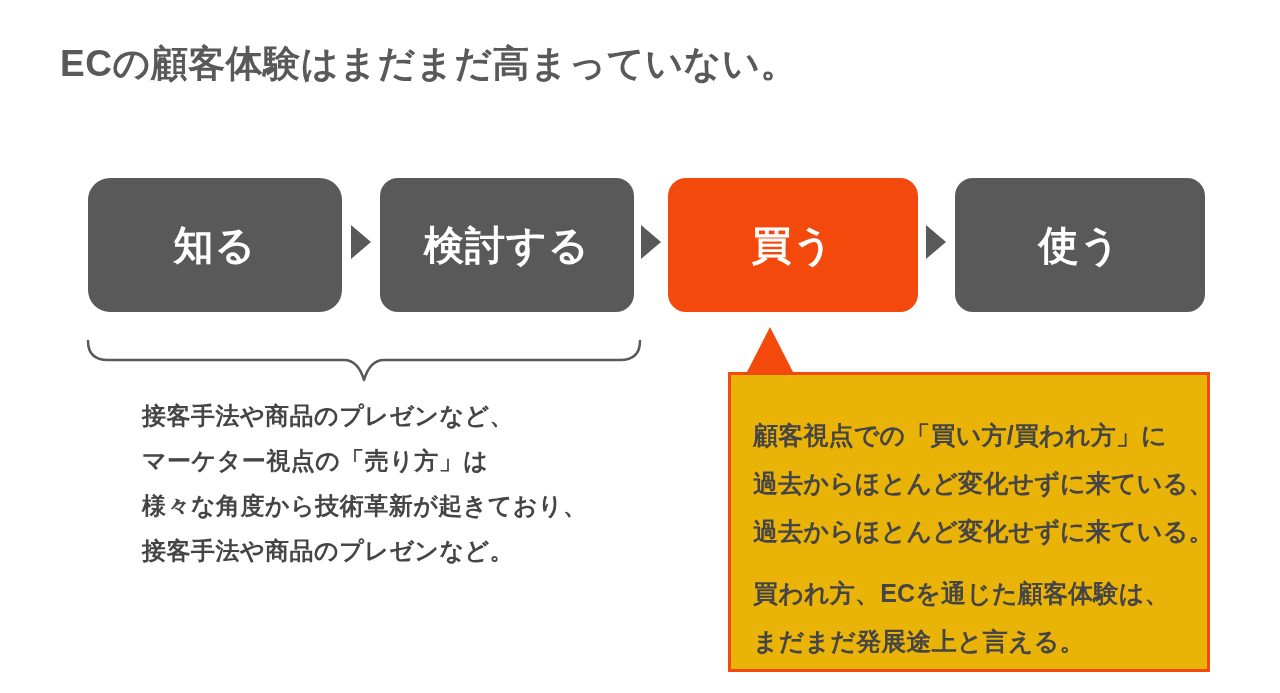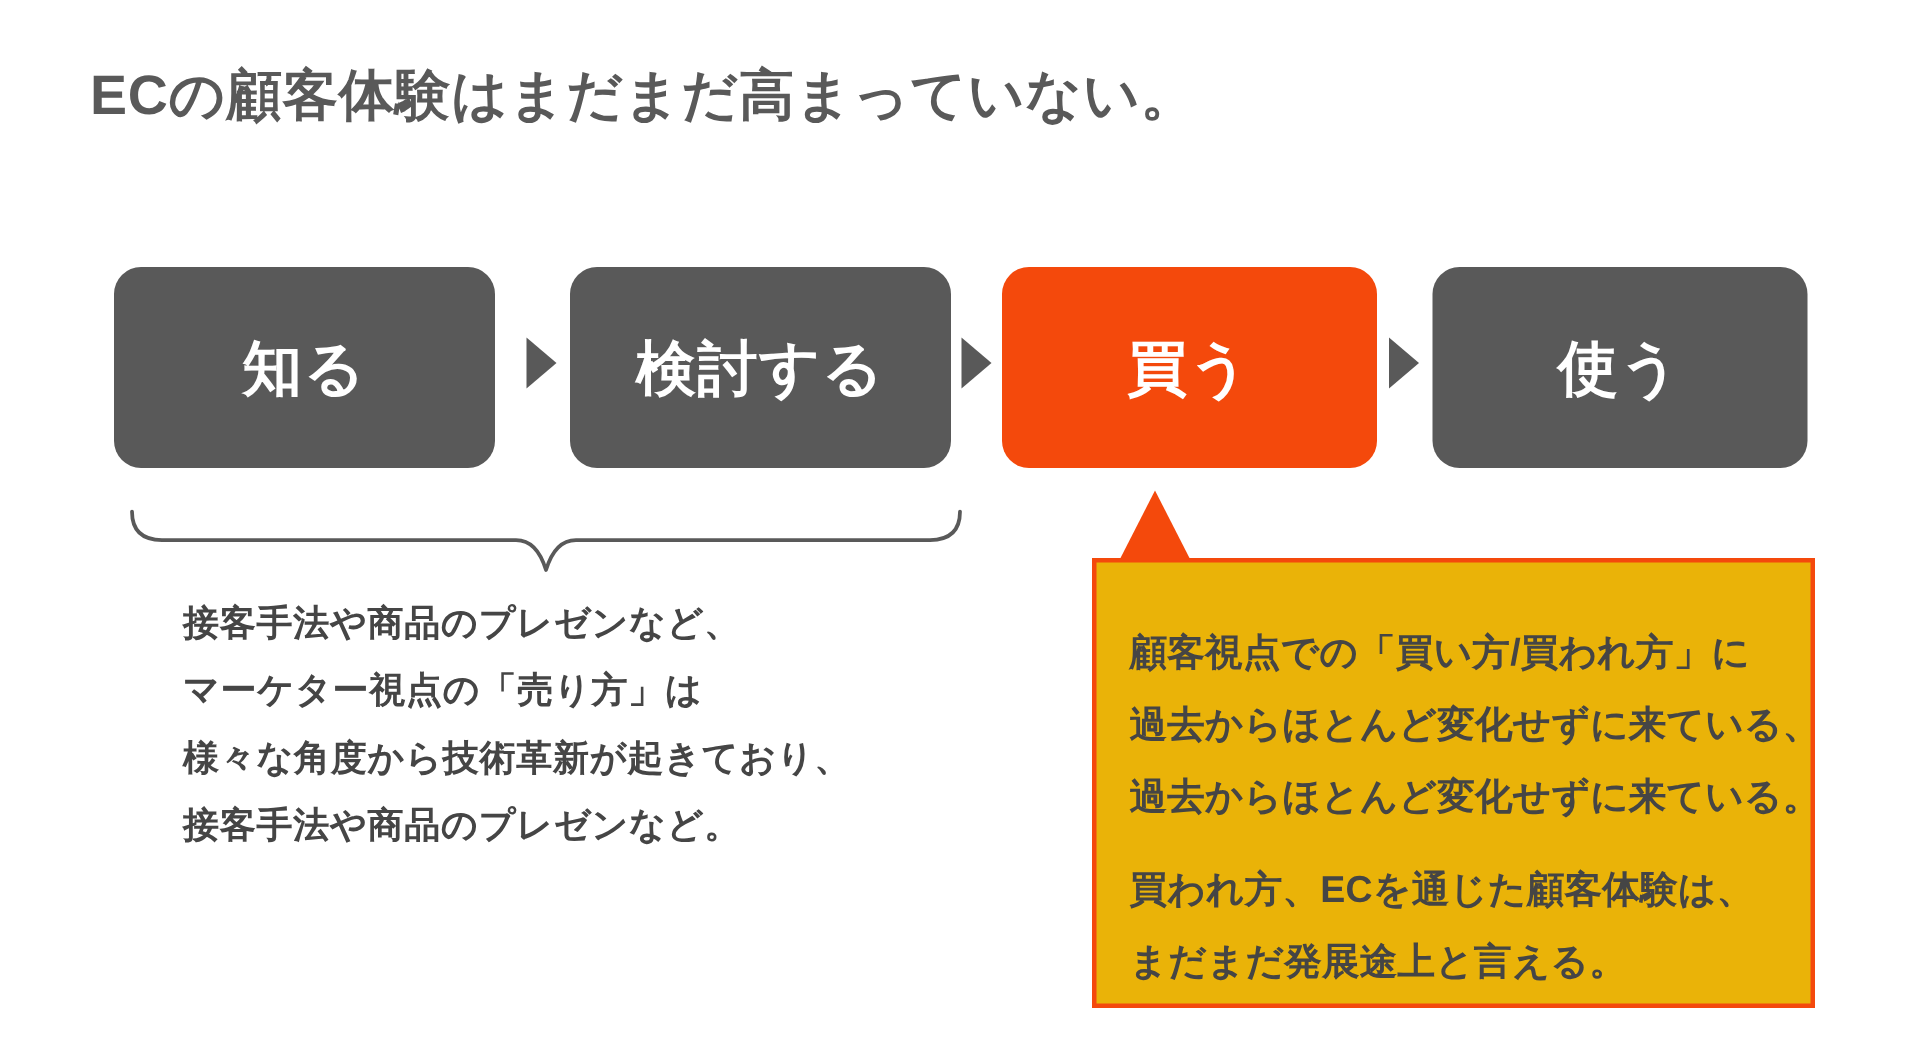--- a/index.html
+++ b/index.html
@@ -46,21 +46,21 @@
     justify-content: center;
   }
   .step-box .step-label {
     color: #fff;
     font-size: 40px;
     font-weight: bold;
     letter-spacing: 1px;
     white-space: nowrap;
   }
   .step-box.highlighted { background: var(--accent-orange); text-align: center; }
-  .step-1 { left: 76px;  width: 254px; }
+  .step-1 { left: 88px;  width: 254px; border-radius: 22px; }
   .step-2 { left: 380px; width: 254px; }
   .step-3 { left: 668px; width: 250px; }
   .step-4 { left: 955px; width: 250px; }
   
   .flow-arrow {
     position: absolute;
     top: 225px;
     width: 0; height: 0;
     border-top: 17px solid transparent;
     border-bottom: 17px solid transparent;
@@ -80,21 +80,21 @@
   .underbrace path {
     fill: none;
     stroke: var(--box-gray);
     stroke-width: 2.5;
     stroke-linecap: round;
     stroke-linejoin: round;
   }
   
   .seller-note {
     position: absolute;
-    left: 122px;
+    left: 142px;
     top: 393px;
     color: var(--text-dark);
     font-size: 24px;
     font-weight: bold;
     letter-spacing: 0.5px;
   }
   .seller-note .note-line {
     line-height: 45px;
     white-space: nowrap;
   }

